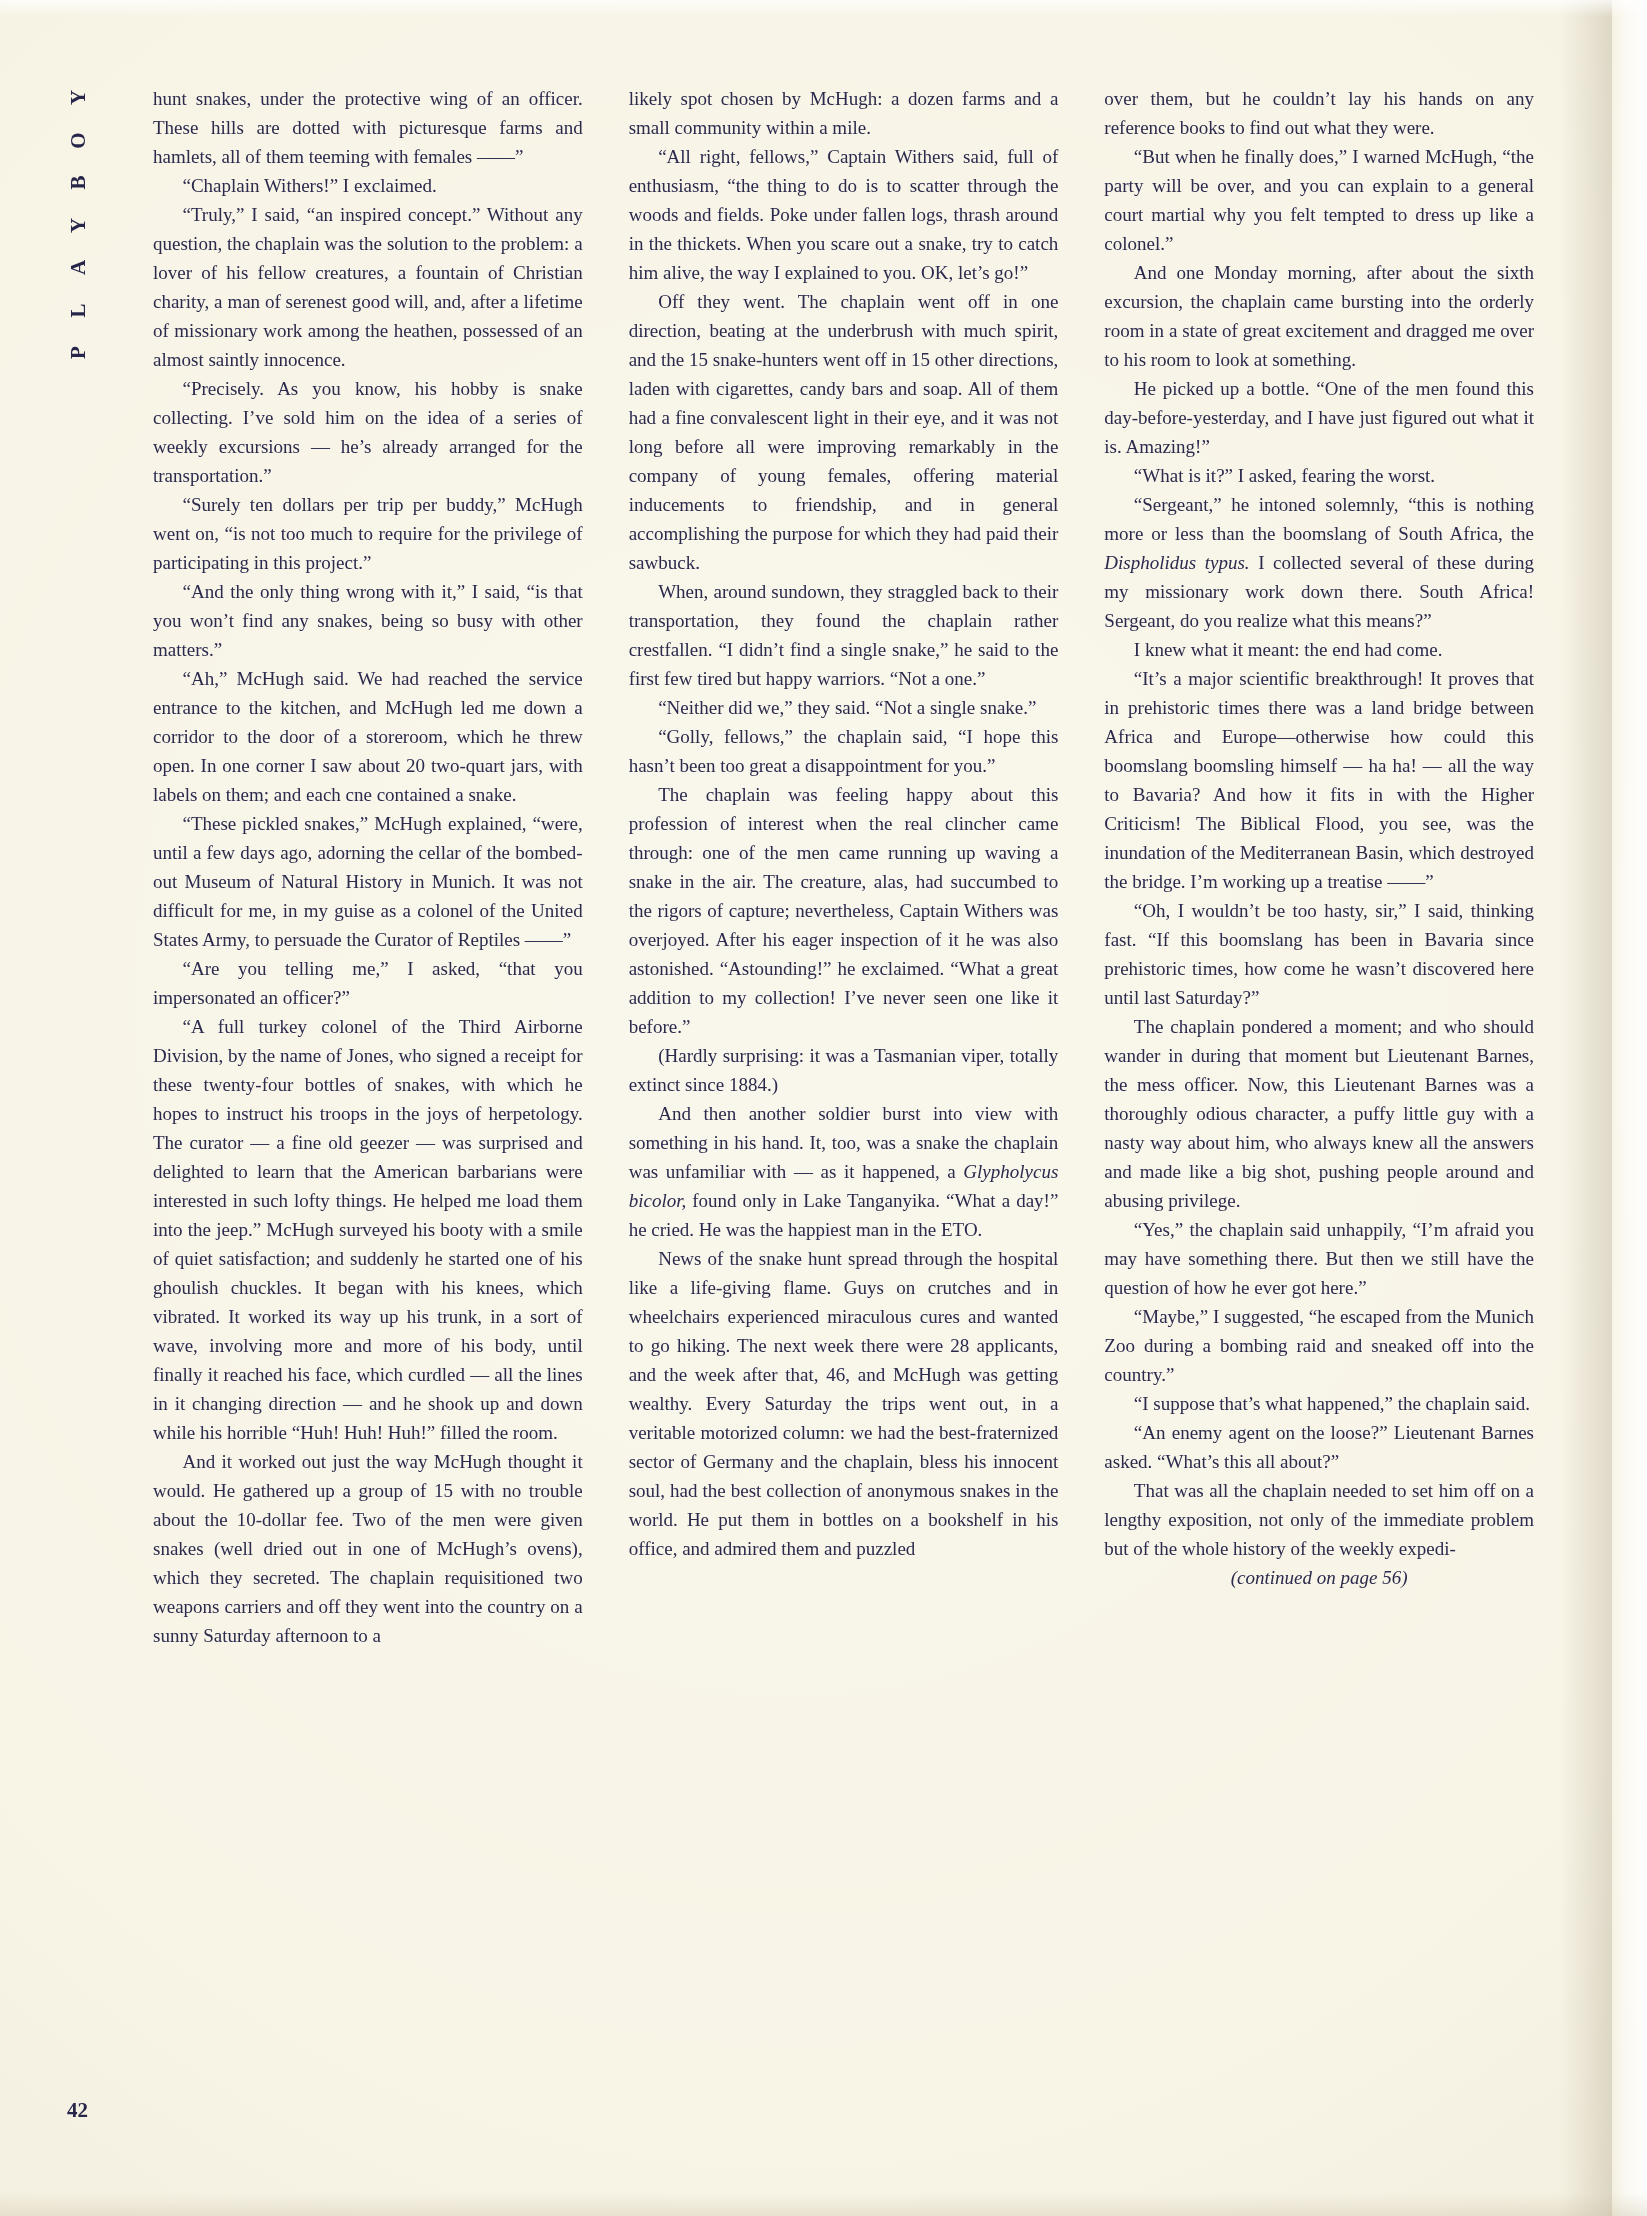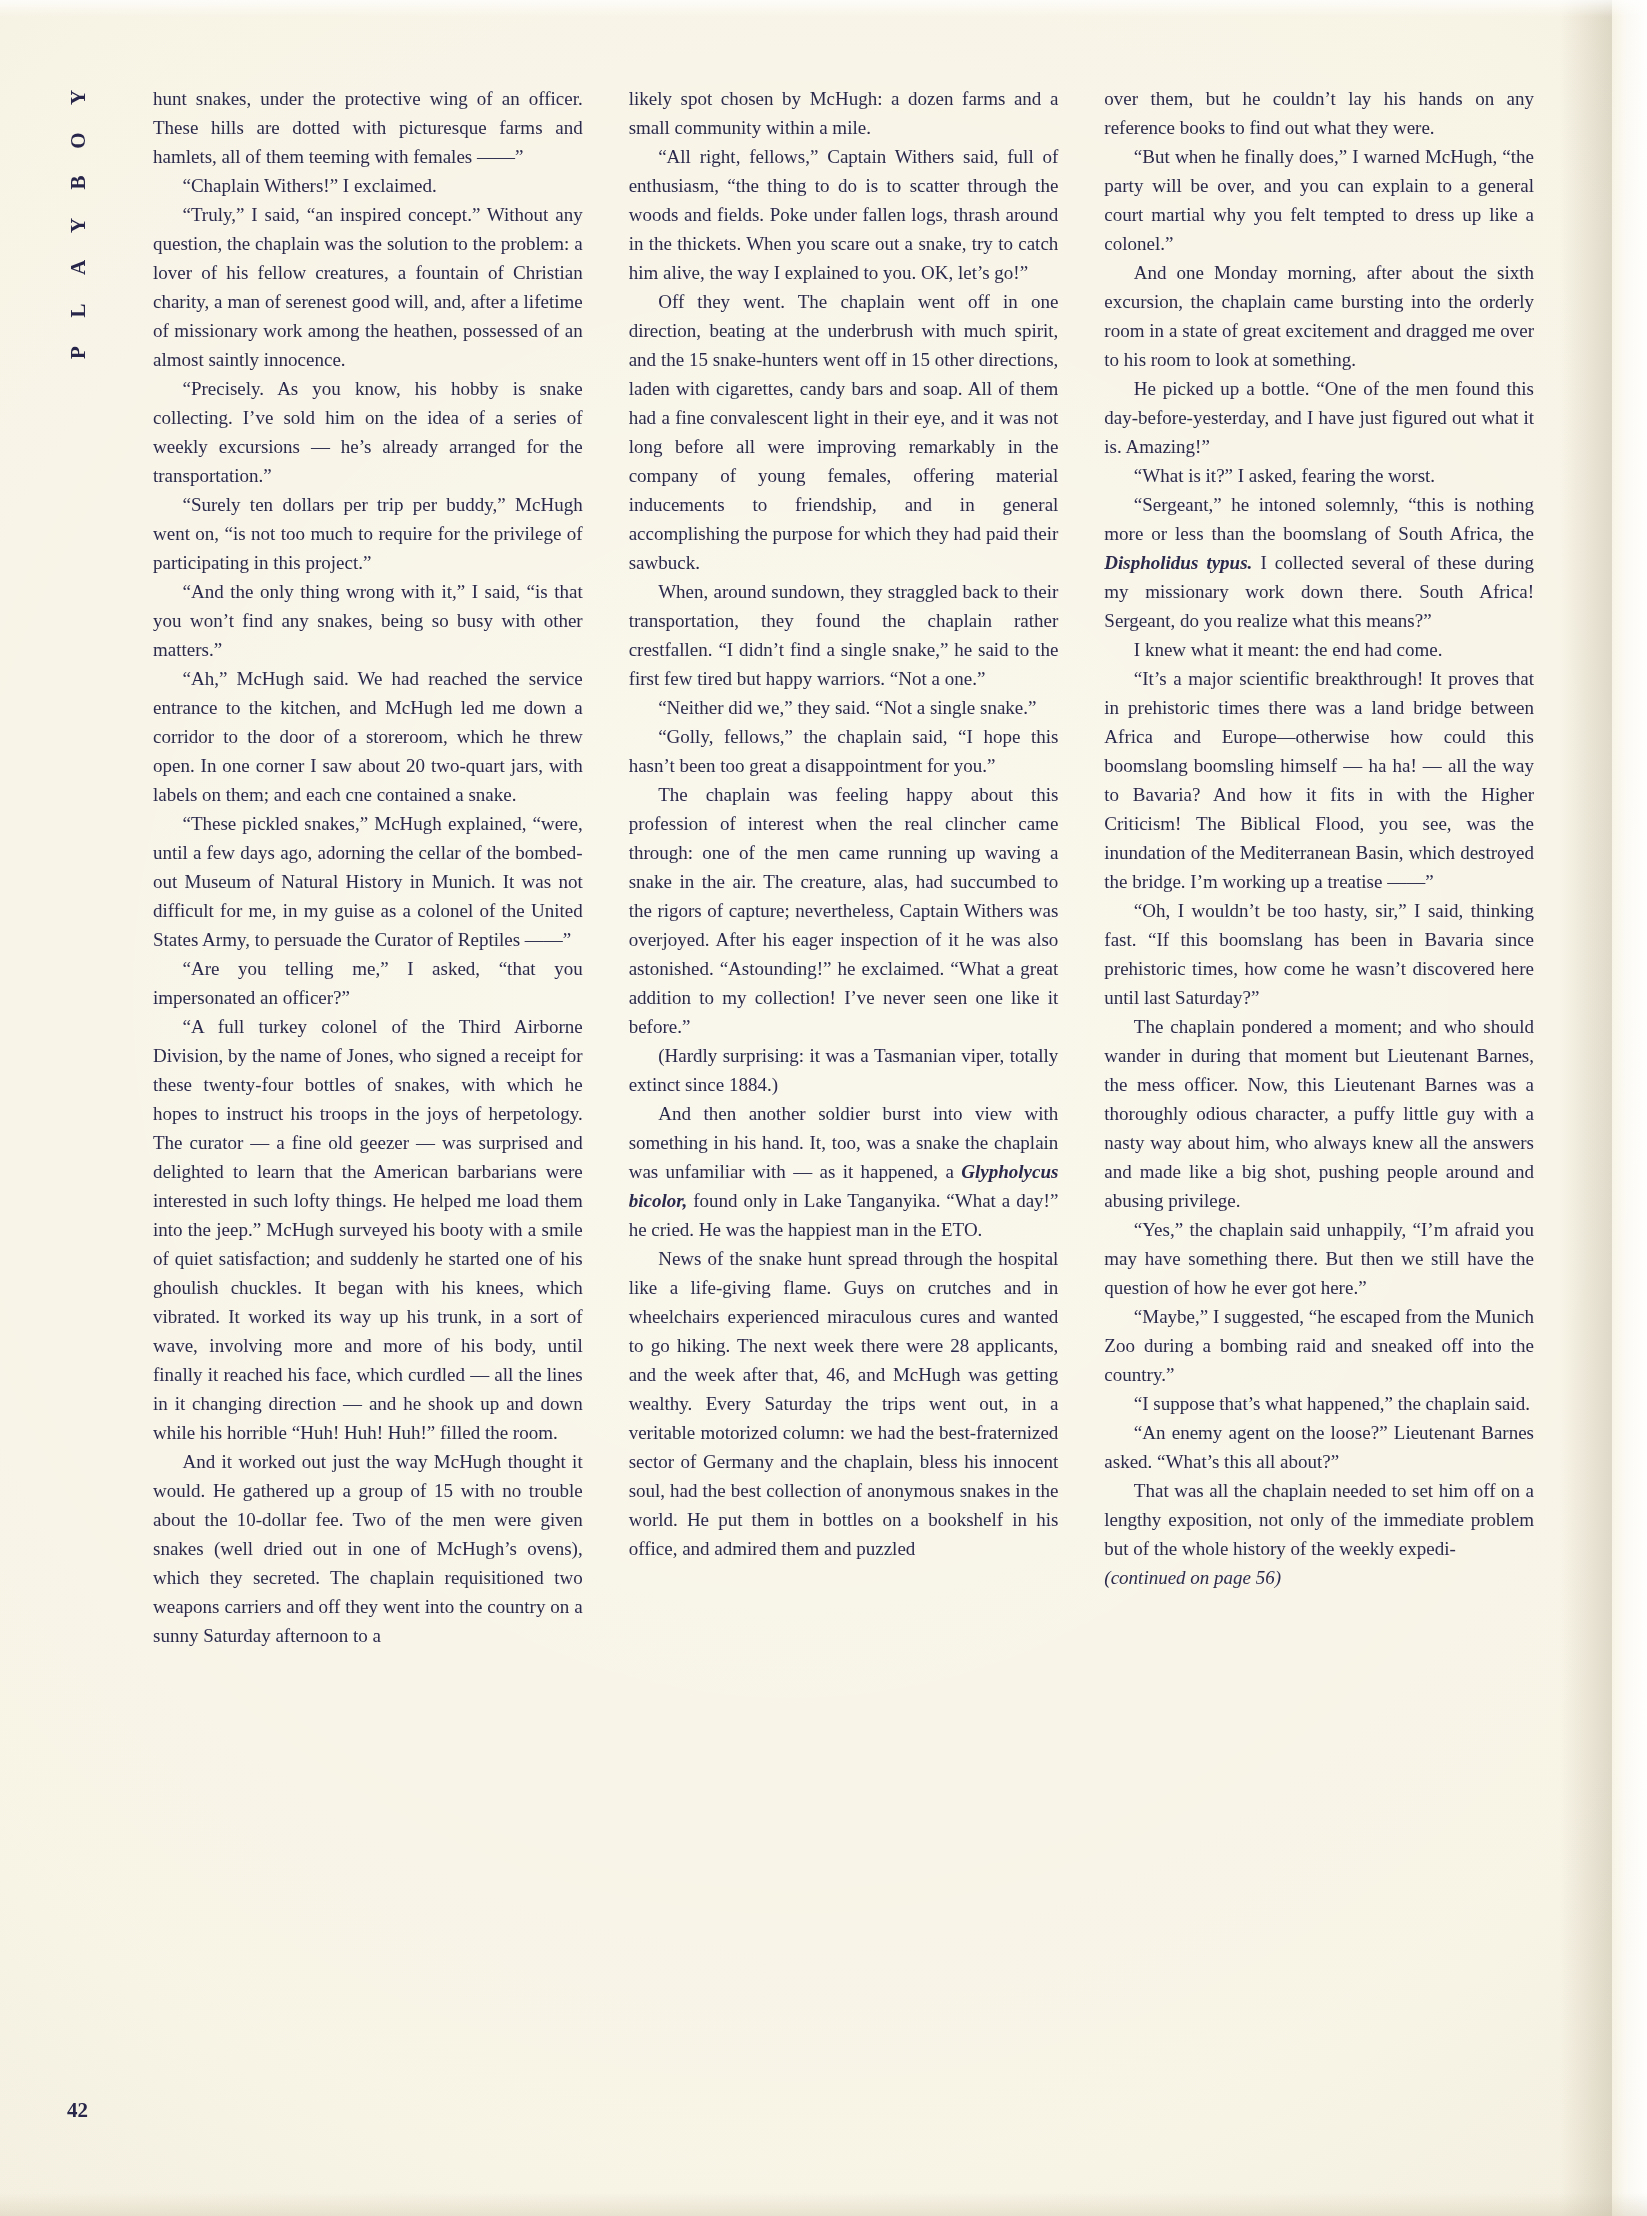--- a/index.html
+++ b/index.html
@@ -128,27 +128,26 @@
     font-family: "Liberation Serif", "DejaVu Serif", serif;
   }
   .column p {
     margin: 0;
     text-indent: 29.5px;
   }
   .column p.no-indent {
     text-indent: 0;
   }
   .column p.last-line-right {
-    text-align: left;
+    text-align: center;
     text-indent: 0;
     font-style: italic;
   }
   .column i, .column em {
     font-style: italic;
-    font-weight: bold;
   }
 
   
   .column, #magazine-slug, #folio {
     text-rendering: optimizeLegibility;
   }
 </style>
 </head>
 <body>
 

